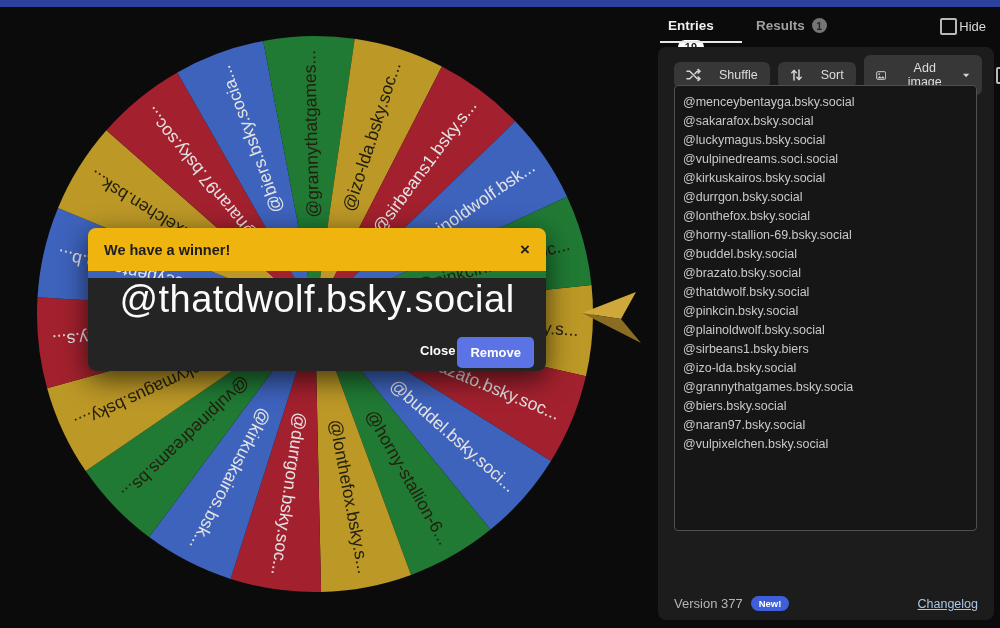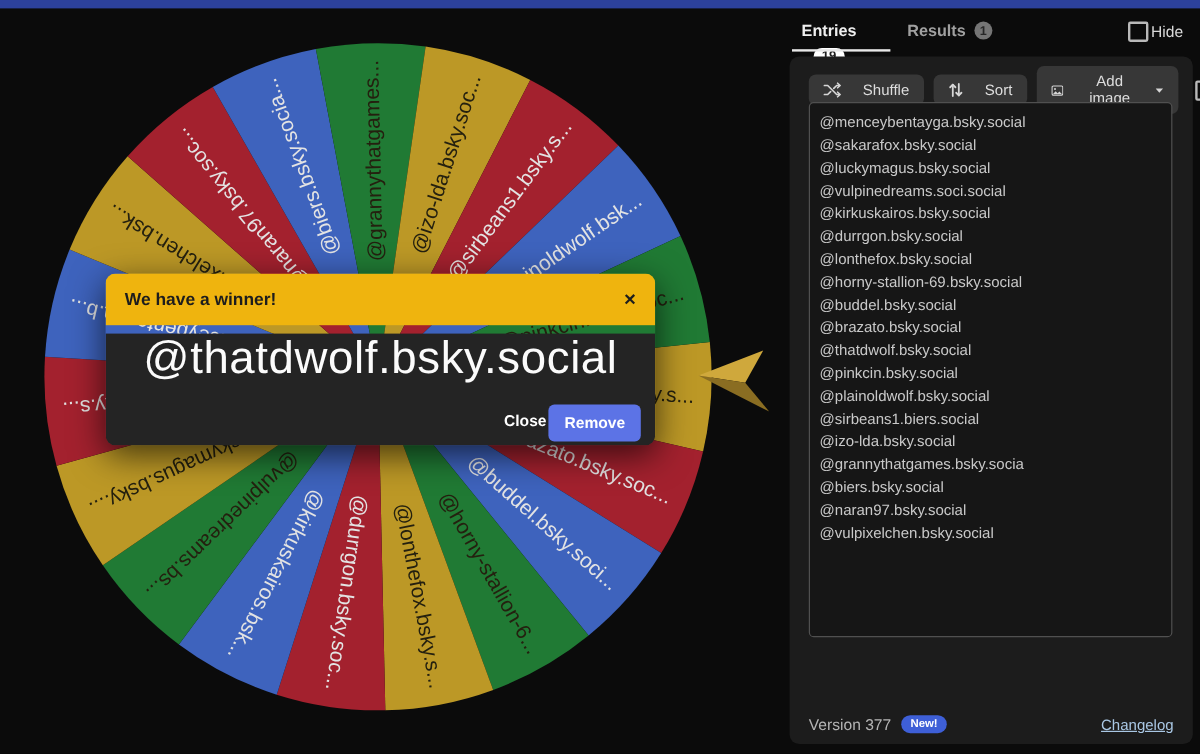--- a/index.html
+++ b/index.html
@@ -174,21 +174,21 @@
         <div class="entry-row">@vulpinedreams.soci.social</div>
         <div class="entry-row">@kirkuskairos.bsky.social</div>
         <div class="entry-row">@durrgon.bsky.social</div>
         <div class="entry-row">@lonthefox.bsky.social</div>
         <div class="entry-row">@horny-stallion-69.bsky.social</div>
         <div class="entry-row">@buddel.bsky.social</div>
         <div class="entry-row">@brazato.bsky.social</div>
         <div class="entry-row">@thatdwolf.bsky.social</div>
         <div class="entry-row">@pinkcin.bsky.social</div>
         <div class="entry-row">@plainoldwolf.bsky.social</div>
-        <div class="entry-row">@sirbeans1.biers.social</div>
+        <div class="entry-row">@sirbeans1.bsky.biers</div>
         <div class="entry-row">@izo-lda.bsky.social</div>
         <div class="entry-row">@grannythatgames.bsky.socia</div>
         <div class="entry-row">@biers.bsky.social</div>
         <div class="entry-row">@naran97.bsky.social</div>
         <div class="entry-row">@vulpixelchen.bsky.social</div>
       </div>
     <div class="version-row">
       <span class="version-label">Version 377</span>
       <span class="new-badge" style="background: rgb(62, 95, 215);">New!</span>
       <a class="changelog">Changelog</a>

